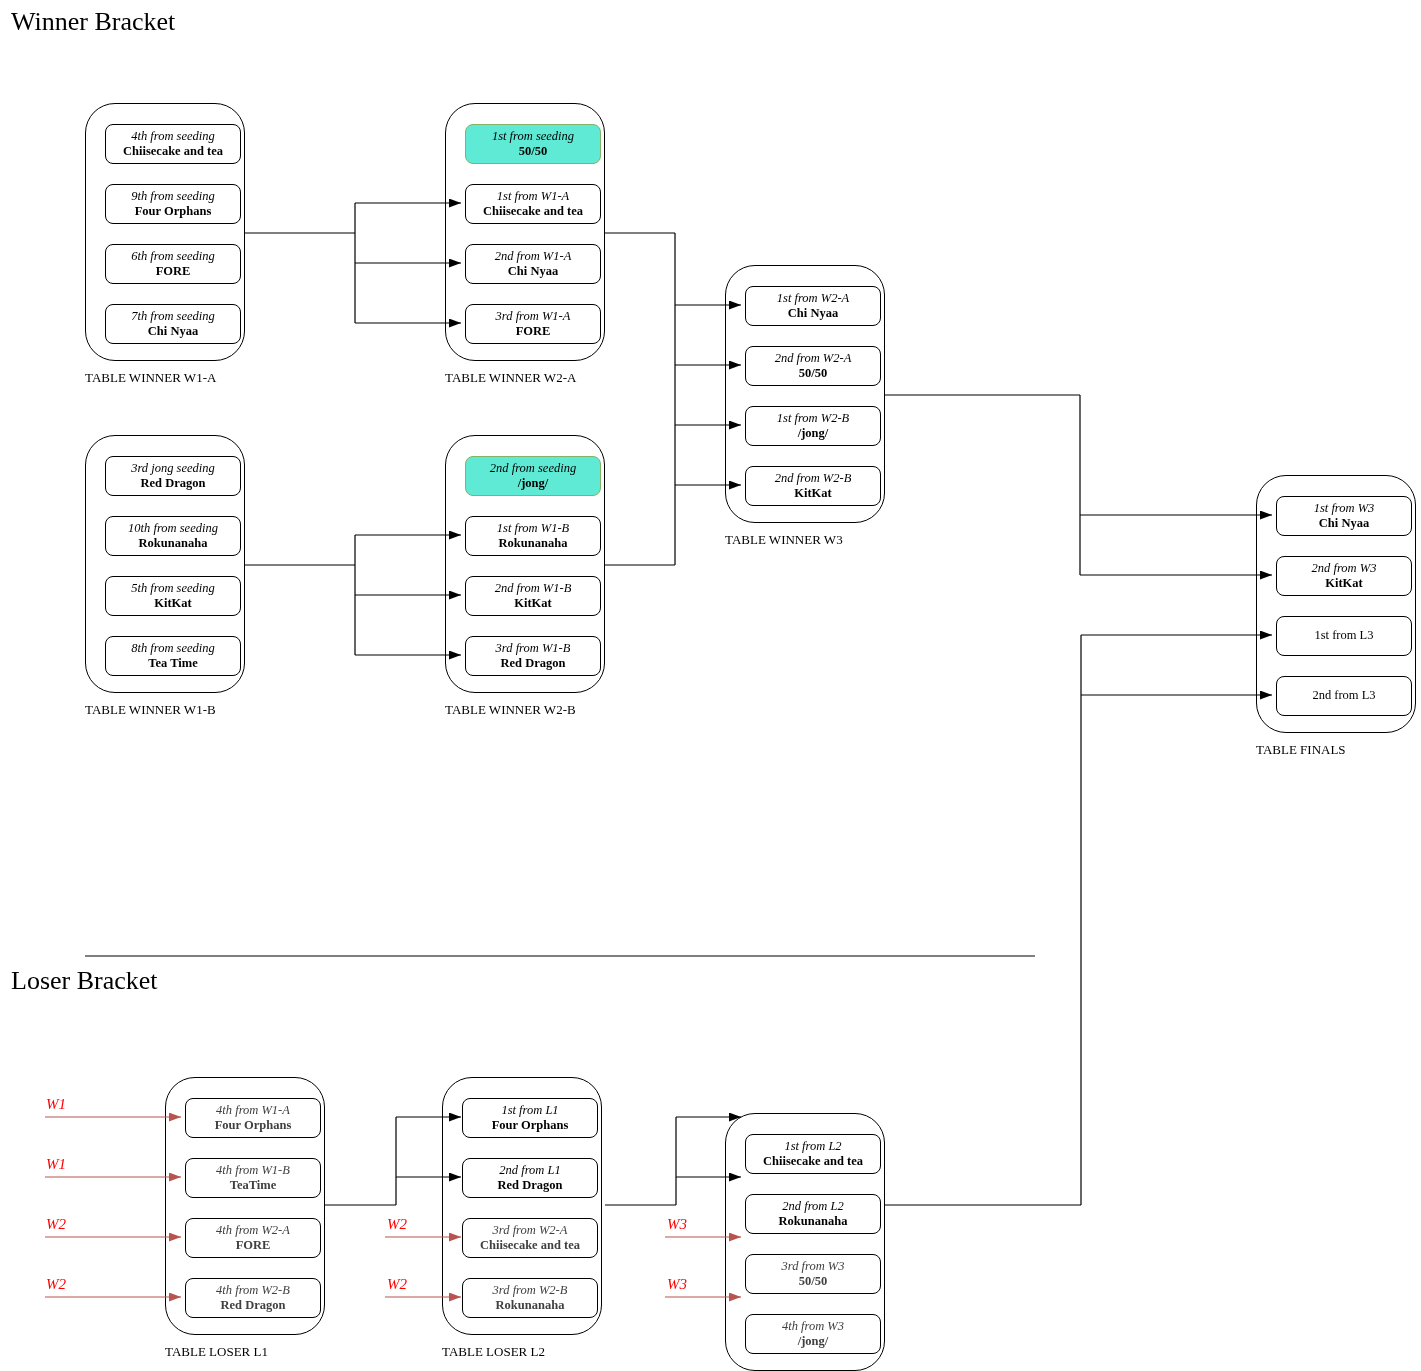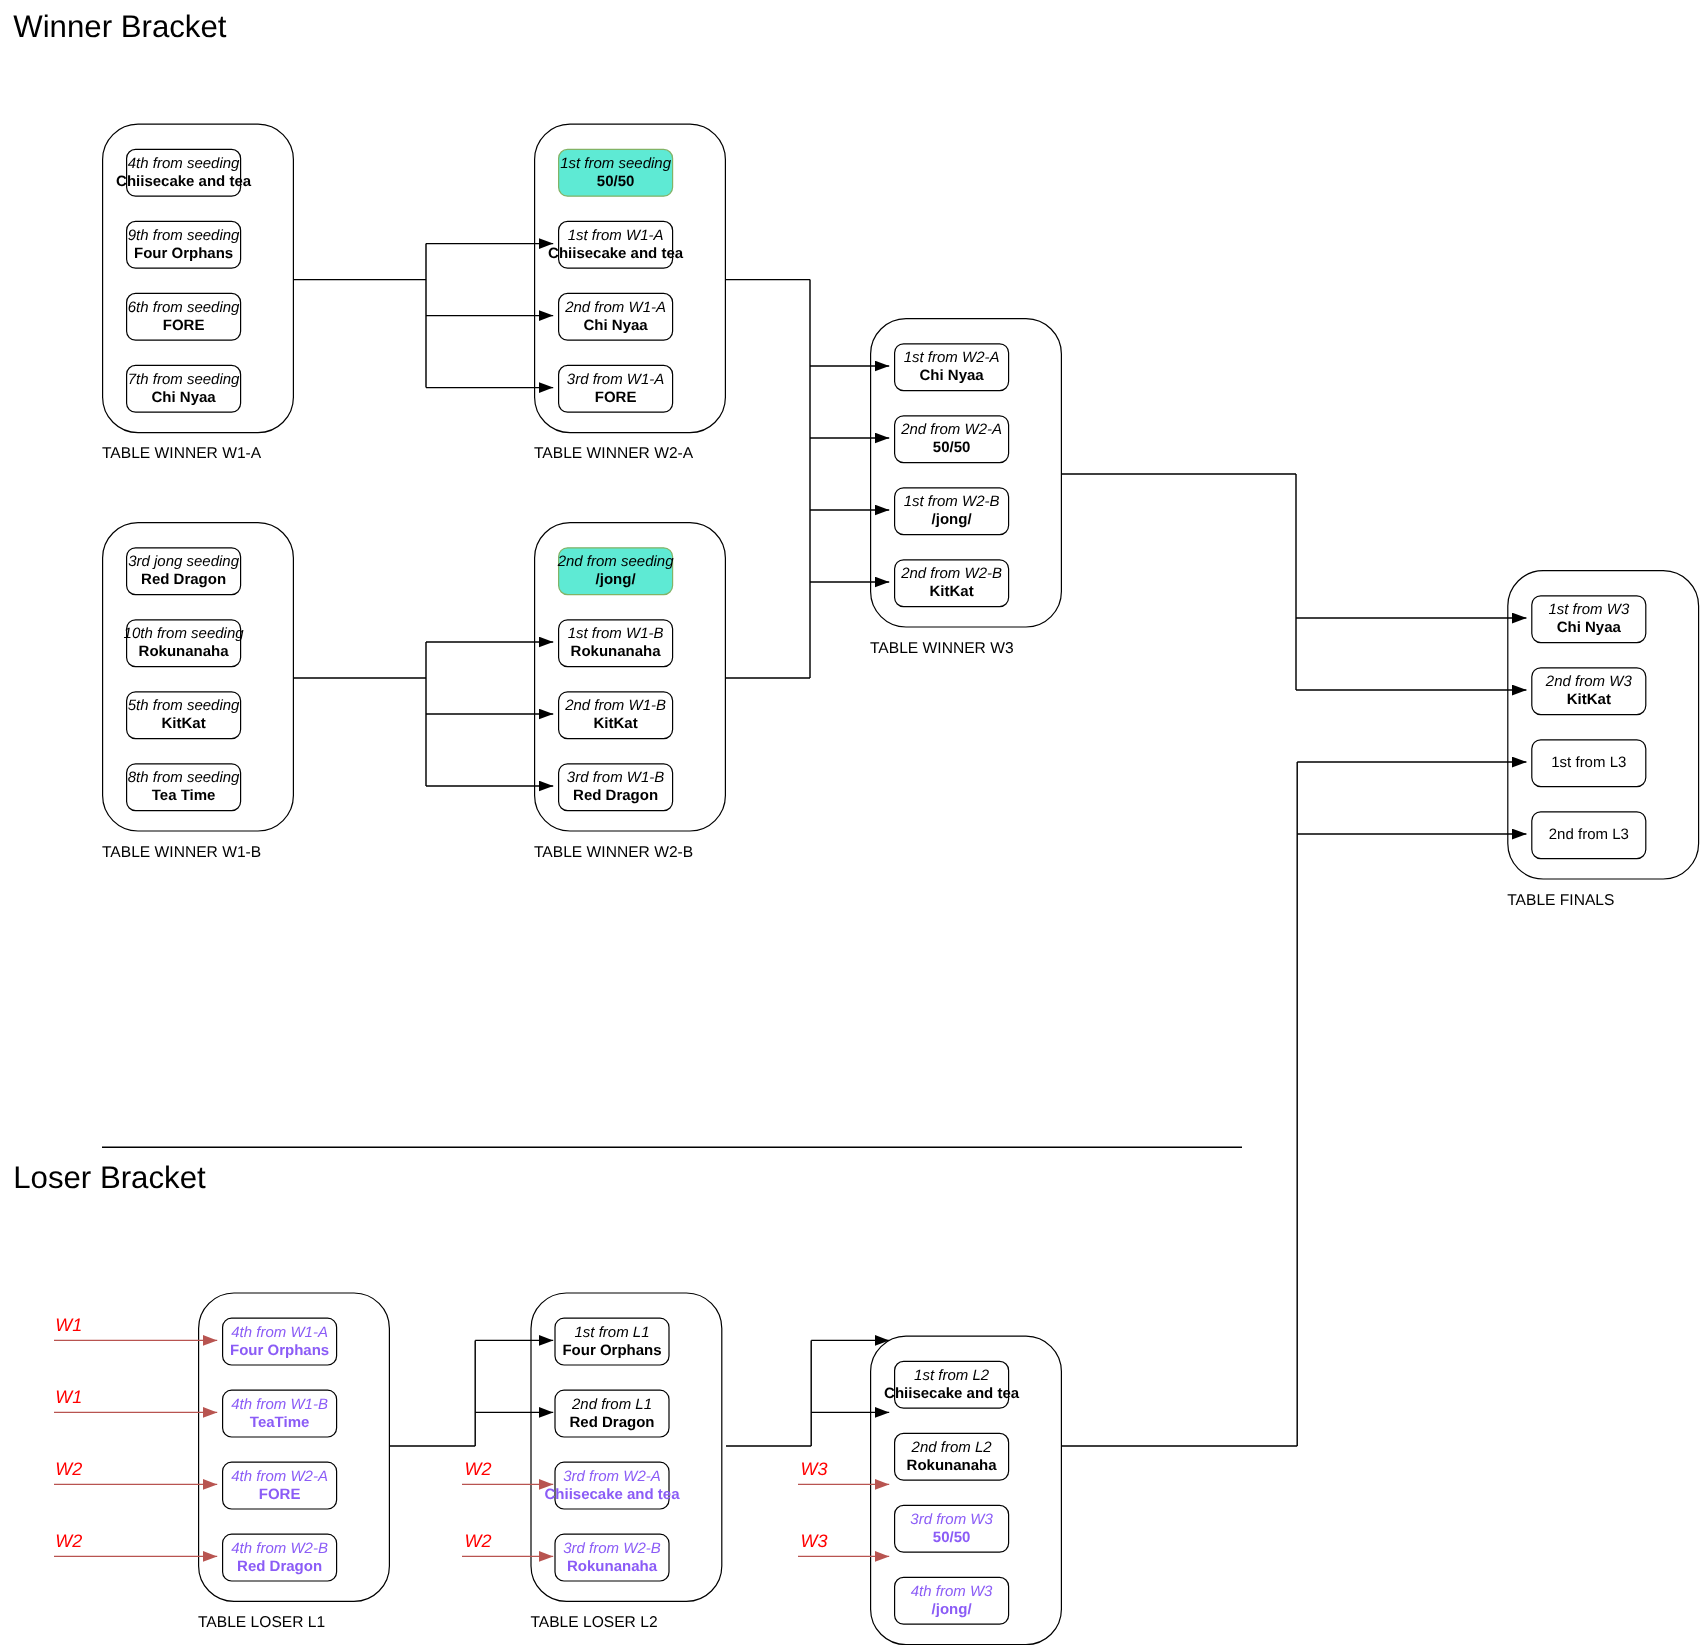--- a/index.html
+++ b/index.html
@@ -1,33 +1,33 @@
 <!DOCTYPE html>
 <html><head>
 <meta charset="utf-8">
 <style>
   html,body{margin:0;padding:0;background:#ffffff;}
   #canvas{
     position:relative;width:1421px;height:1371px;background:#ffffff;overflow:hidden;
-    font-family:Liberation Sans, sans-serif;color:#000;
+    font-family:Liberation Serif, serif;color:#000;
   }
   .section-title{position:absolute;font-size:26px;color:#000;white-space:nowrap;}
   .wires{position:absolute;left:0;top:0;z-index:6;pointer-events:none;}
   .tbl{position:absolute;width:160px;z-index:2;}
   .box{position:relative;width:160px;height:258px;border:1px solid #000;border-radius:30px;background:#fff;box-sizing:border-box;}
   .slot{
-    position:absolute;left:19px;width:96px;height:40px;border:1px solid #000;border-radius:8px;
+    position:absolute;left:19px;width:136px;height:40px;border:1px solid #000;border-radius:8px;
     background:#fff;box-sizing:border-box;display:flex;flex-direction:column;align-items:center;
     justify-content:center;text-align:center;font-size:12.5px;line-height:1.24;white-space:nowrap;
   }
   .s1{top:20px}.s2{top:80px}.s3{top:140px}.s4{top:200px}
   .slot .t{font-style:italic;}
   .slot .n{font-weight:bold;}
   .slot.seed{background:#5eead4;border-color:#82b366;}
-  .slot.red{color:#8b5cf6;text-align:right;}
+  .slot.red{color:#404040;text-align:right;}
   .slot.plain .t{font-style:normal;}
   .lbl{margin-top:9px;width:160px;text-align:left;font-size:13px;color:#000;white-space:nowrap;}
   .alabel{position:absolute;font-size:15px;font-style:italic;color:#ff0000;z-index:3;white-space:nowrap;}
 </style>
 </head>
 <body>
 
 <div id="canvas">
 
   <div class="section-title" style="left:11px;top:7px">Winner Bracket</div>

